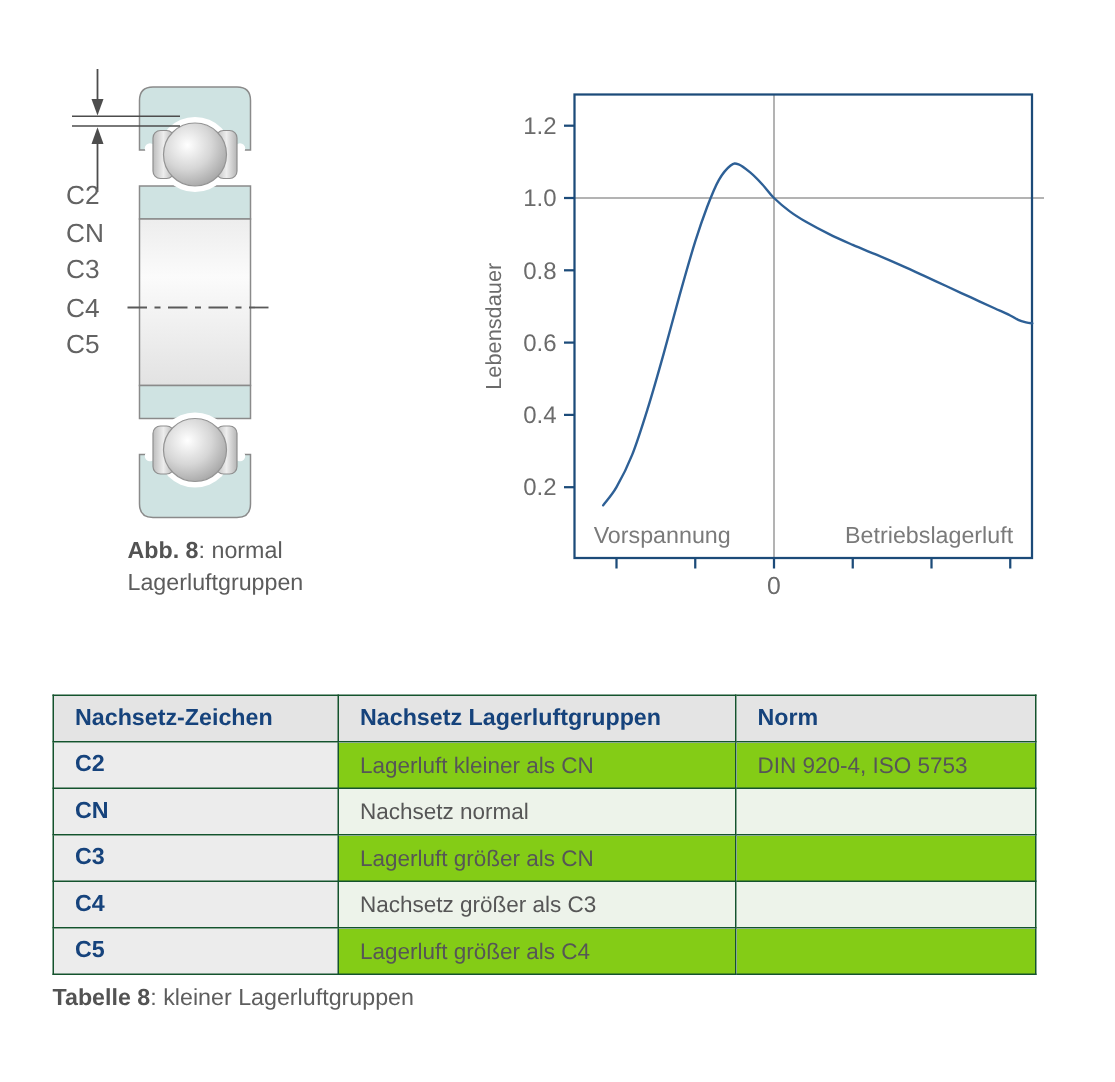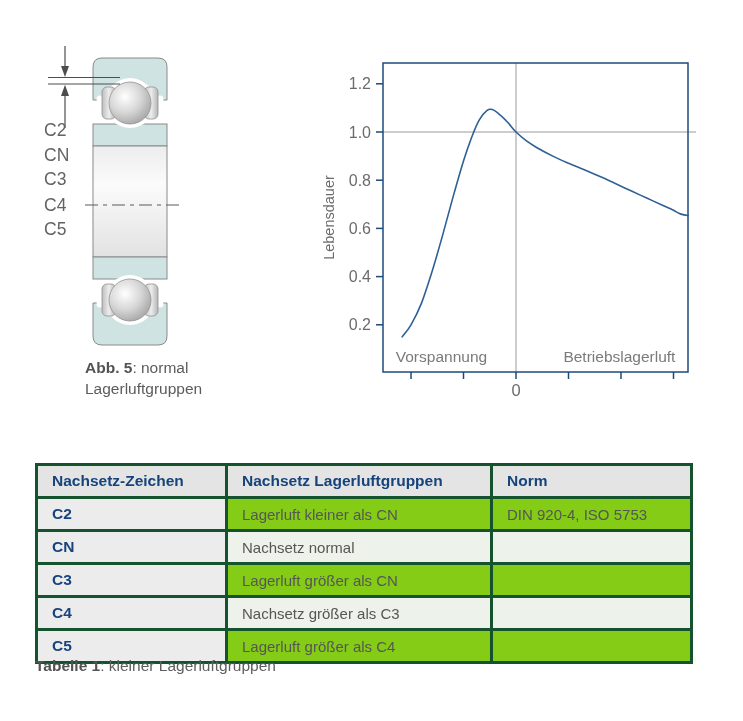--- a/index.html
+++ b/index.html
@@ -15,21 +15,21 @@
   }
   #fig-caption b{color:#535353;}
   
   #chart-wrap{position:absolute;left:320px;top:40px;width:402px;height:362px;}
   
   #clearance-table{
     position:absolute;left:35px;top:463px;border-collapse:collapse;
     table-layout:fixed;width:655px;
   }
   #clearance-table th,#clearance-table td{
-    border:3px solid #14532d;height:30px;padding:0 0 0 14px;
+    border:1px solid #14532d;height:30px;padding:0 0 0 14px;
     font-size:15px;text-align:left;vertical-align:middle;white-space:nowrap;
     overflow:hidden;
   }
   #clearance-table th{
     background:#e4e4e4;color:#16437c;font-size:15.5px;font-weight:bold;
   }
   #clearance-table td.col-code{
     background:#ececec;color:#16437c;font-size:15.5px;font-weight:bold;
   }
   #clearance-table td.col-desc,#clearance-table td.col-norm{
@@ -111,21 +111,21 @@
       <text x="24" y="96">C2</text>
       <text x="24" y="121">CN</text>
       <text x="24" y="145">C3</text>
       <text x="24" y="171">C4</text>
       <text x="24" y="195">C5</text>
     </g>
   </svg>
 </div>
 
 <div id="fig-caption">
-  <b>Abb. 5</b><span>:  normal</span><br>
+  <b>Abb. 8</b><span>:  normal</span><br>
   <span>Lagerluftgruppen</span>
 </div>
 
 <div id="chart-wrap">
   <svg id="chart-svg" width="402" height="362" viewBox="0 0 402 362">
       <line x1="63" y1="92" x2="376" y2="92" stroke="#9a9a9a" stroke-width="1"></line>
       <line x1="196" y1="23" x2="196" y2="332" stroke="#9a9a9a" stroke-width="1"></line>
       <rect x="63" y="23" width="305" height="309" fill="none" stroke="#1c4b79" stroke-width="1.5"></rect>
       <line x1="56" y1="284.8" x2="63" y2="284.8" stroke="#1c4b79" stroke-width="1.5"></line>
       <text x="51" y="290.3" text-anchor="end" fill="#6b6b6b" font-size="16" font-family="Liberation Sans, sans-serif">0.2</text>
@@ -189,14 +189,14 @@
       </tr>
       <tr>
         <td class="col-code">C5</td>
         <td class="col-desc">Lagerluft größer als C4</td>
         <td class="col-norm"></td>
       </tr>
     </tbody>
 </table>
 
 <div id="table-caption">
-  <b>Tabelle 1</b><span>:  kleiner Lagerluftgruppen</span>
+  <b>Tabelle 8</b><span>:  kleiner Lagerluftgruppen</span>
 </div>
 
 </body></html>

